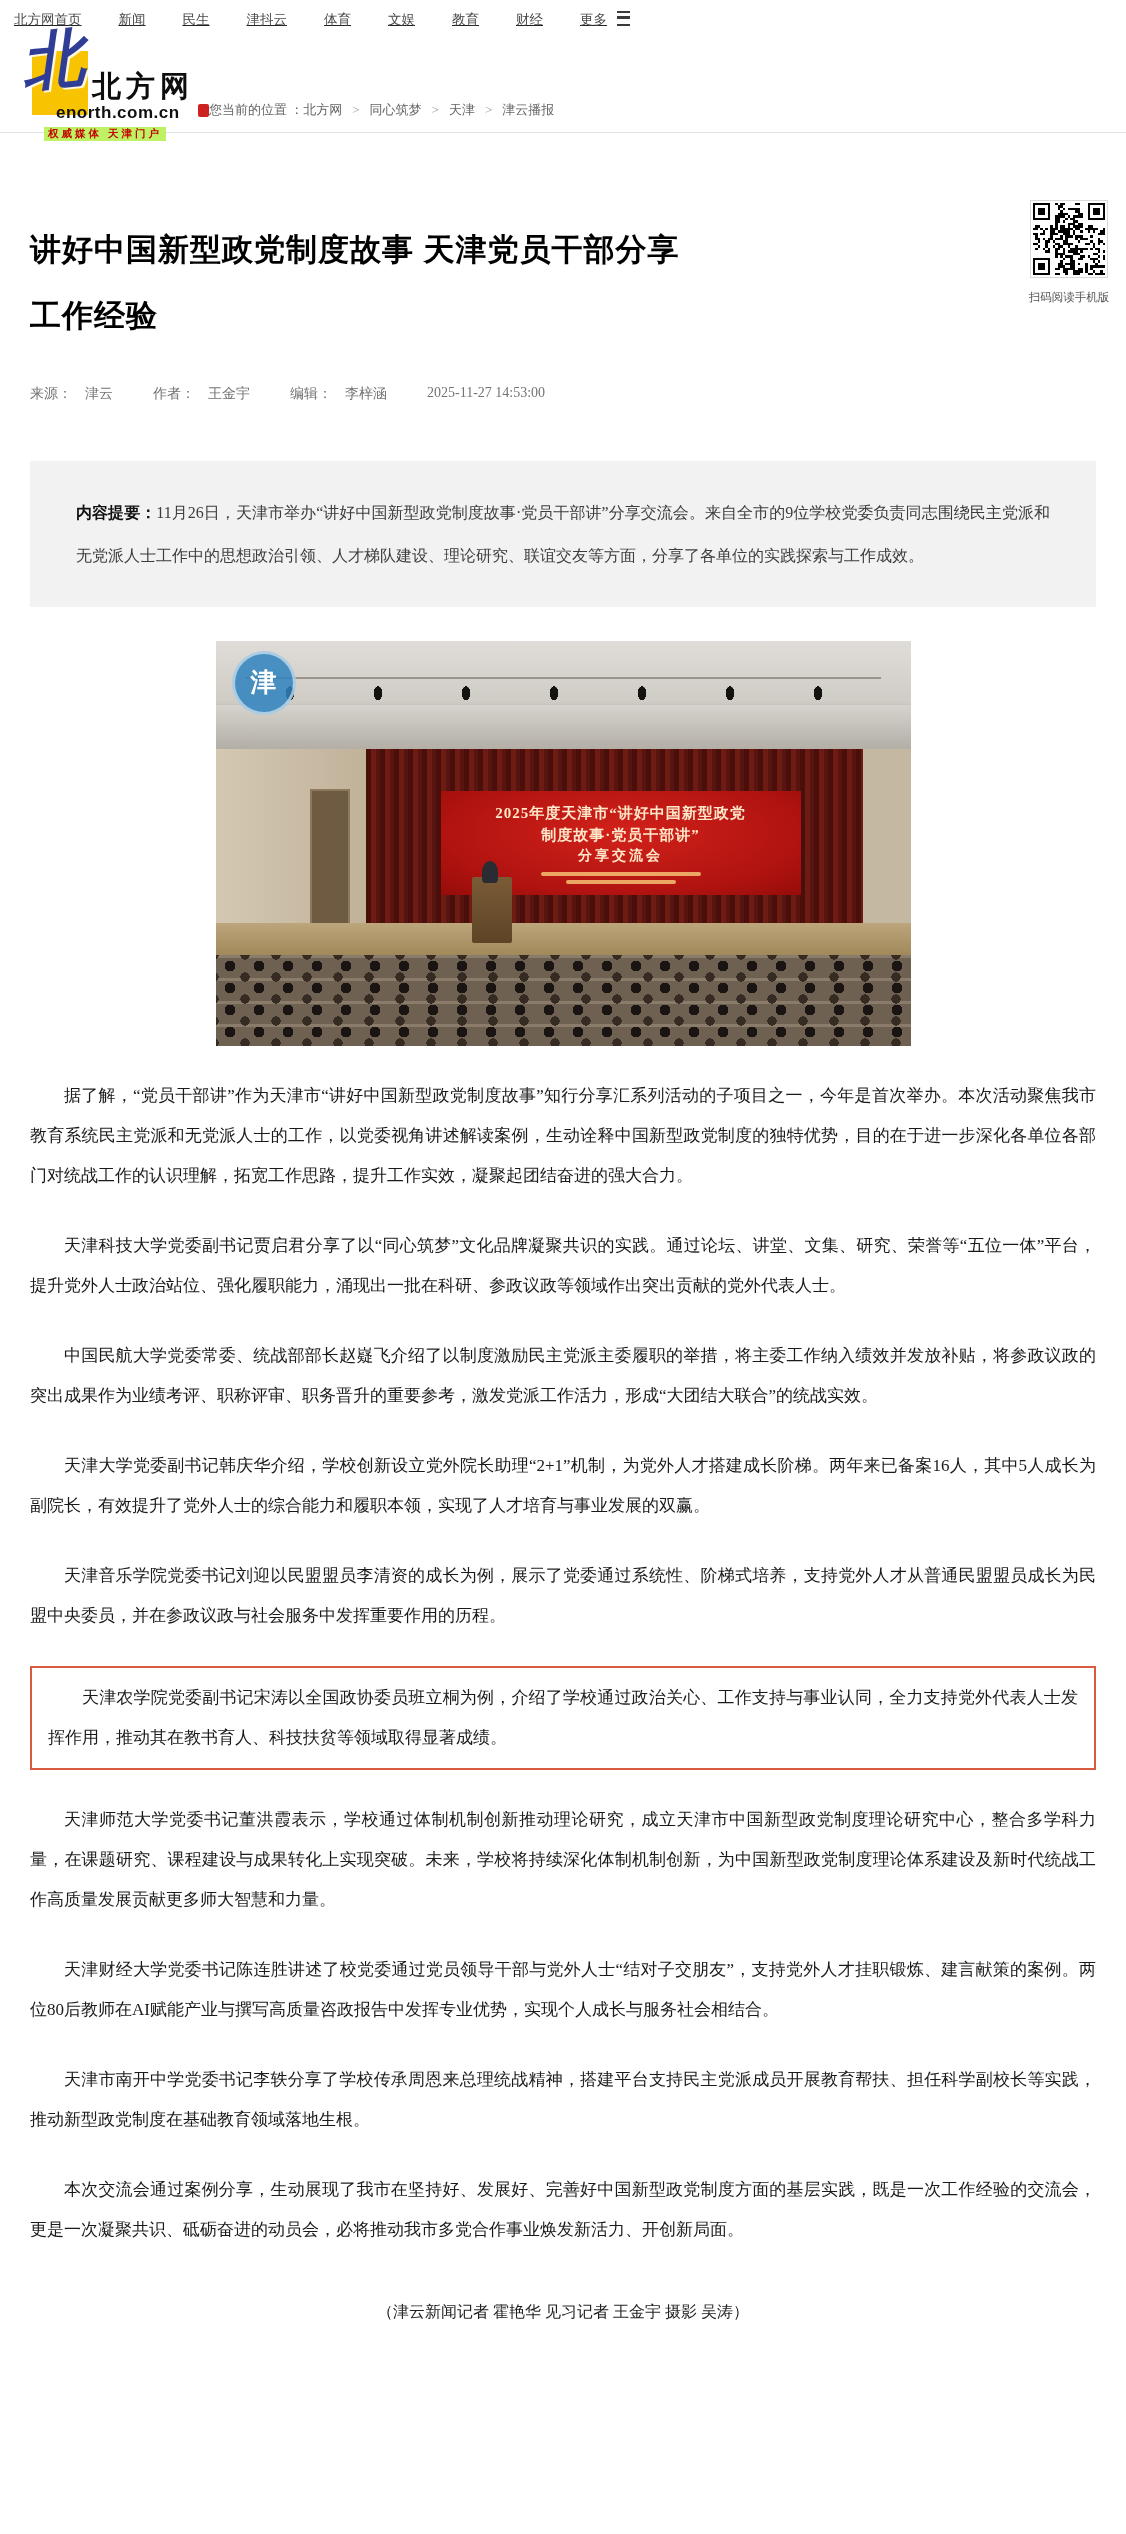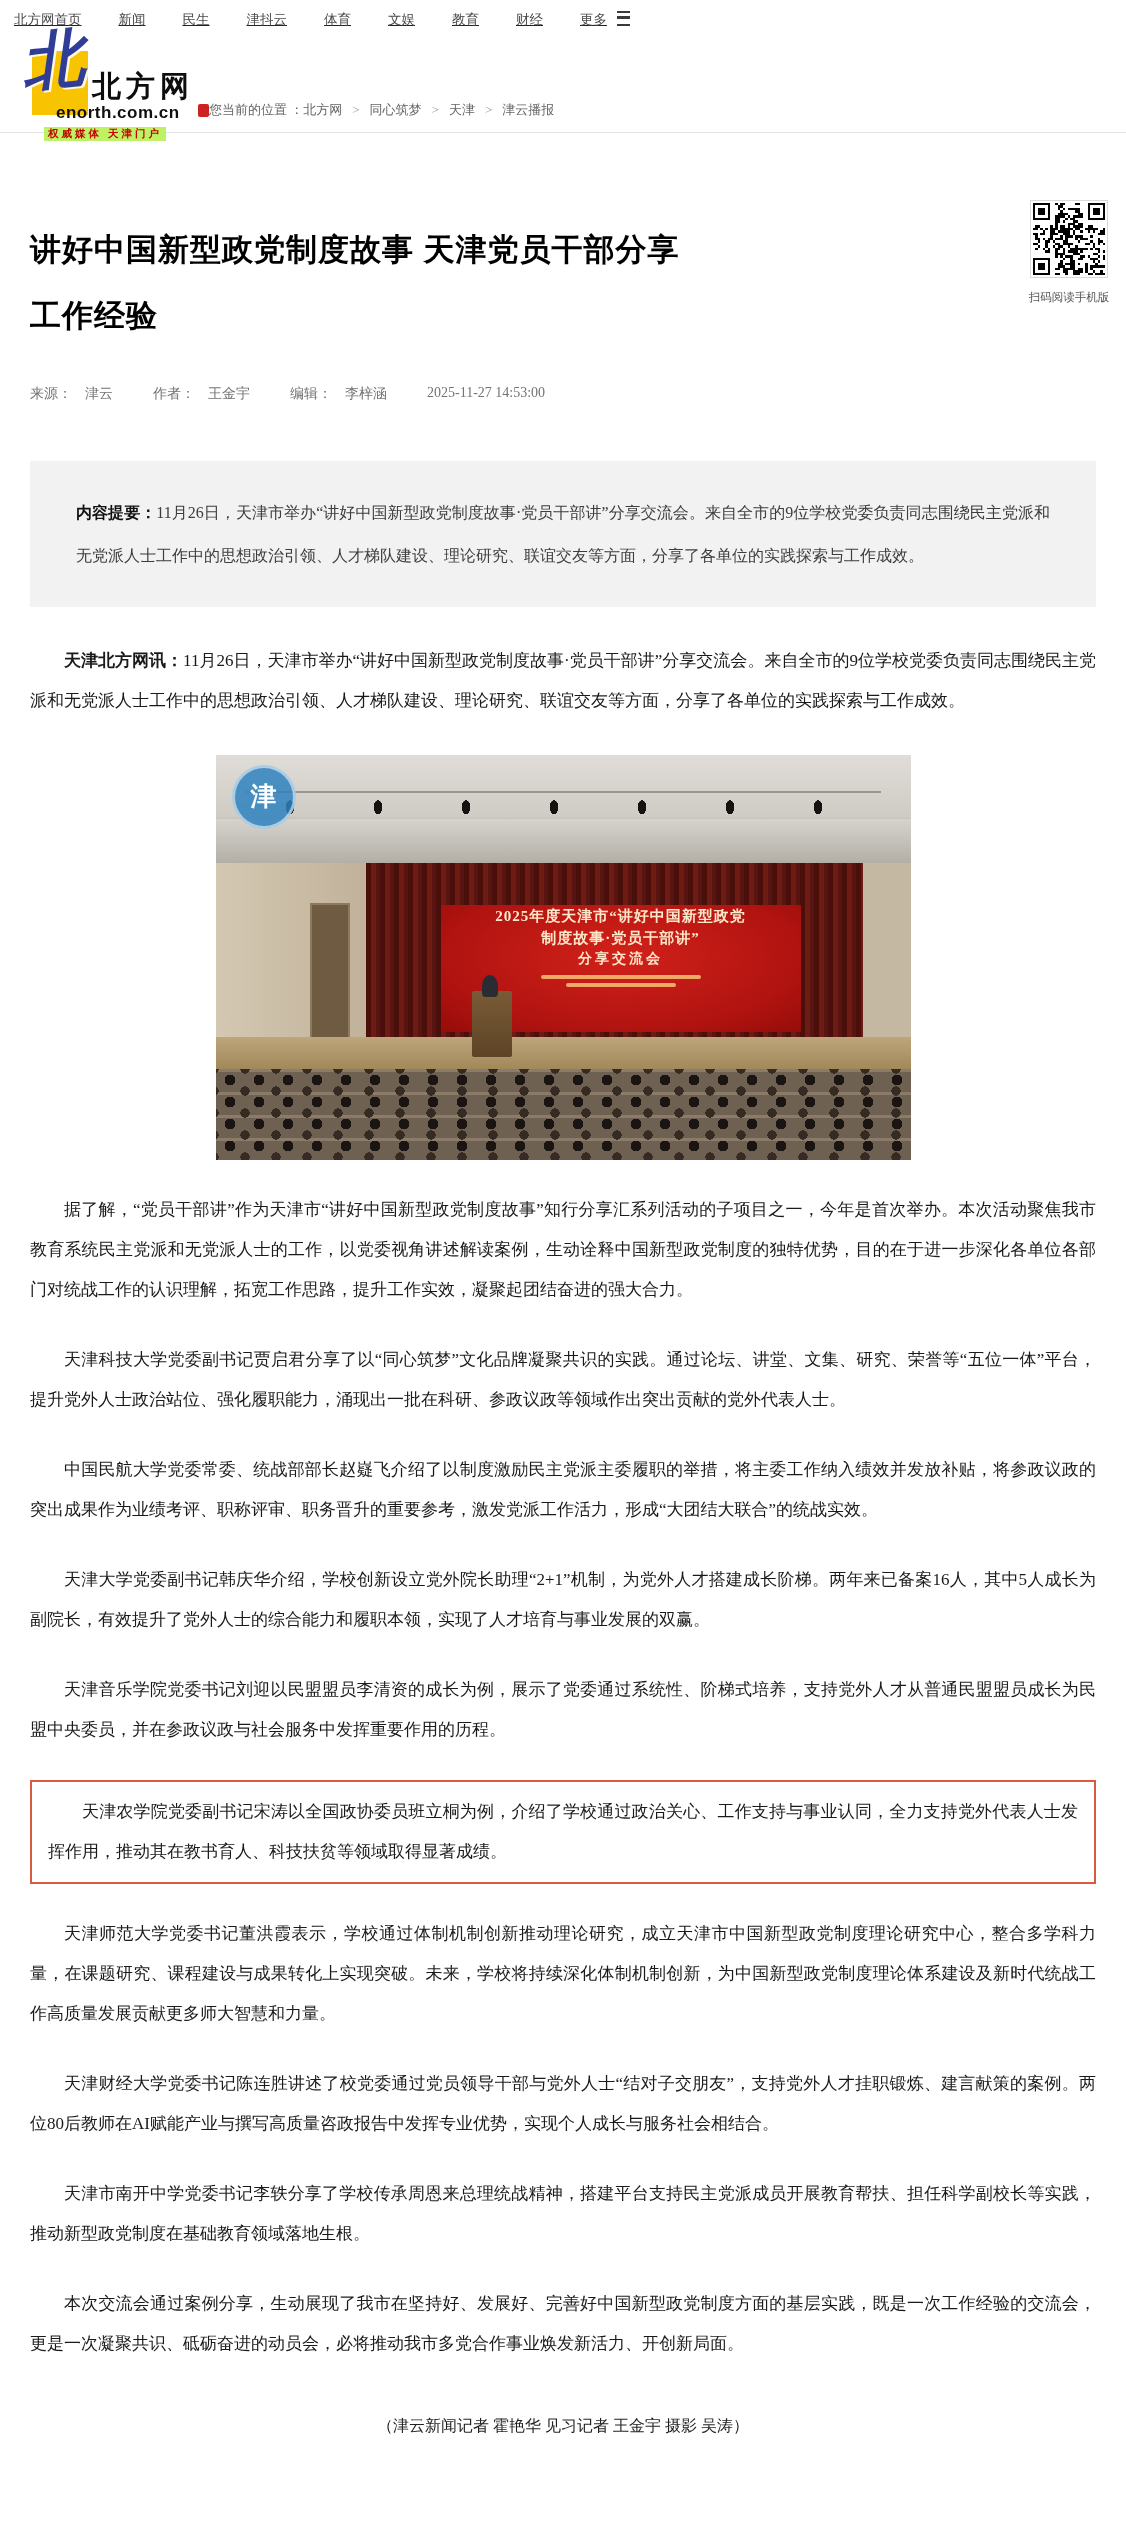--- a/index.html
+++ b/index.html
@@ -50,21 +50,21 @@
 
   
   .photo{width:695px;height:405px;margin:34px auto 0;position:relative;overflow:hidden;background:#c9bca6;}
   .ph-ceiling{position:absolute;top:0;left:0;right:0;height:108px;background:linear-gradient(#e0ddd8,#c2beb7);}
   .ph-lights{position:absolute;top:36px;left:30px;right:30px;height:26px;border-top:2px solid #9a968e;background-image:radial-gradient(ellipse 6px 10px at 50% 55%,#15130f 70%,rgba(0,0,0,0) 72%);background-size:88px 26px;background-repeat:repeat-x;}
   .ph-beam{position:absolute;top:64px;left:0;right:0;height:44px;background:linear-gradient(#d6d3cd,#b3afa7);box-shadow:0 2px 4px rgba(0,0,0,.3);}
   .ph-wall-l{position:absolute;top:108px;left:0;width:150px;height:182px;background:linear-gradient(90deg,#d4c8b2,#c1b29a);}
   .ph-door{position:absolute;top:148px;left:94px;width:36px;height:134px;background:#6e5b42;border:2px solid #8d7a5d;}
   .ph-curtain{position:absolute;top:108px;left:150px;right:48px;height:182px;background:repeating-linear-gradient(90deg,#4a0f0b 0 5px,#6e1b13 5px 10px,#581410 10px 14px);}
   .ph-wall-r{position:absolute;top:108px;right:0;width:48px;height:182px;background:#c5b8a2;}
-  .ph-screen{position:absolute;top:150px;left:225px;width:360px;height:127px;background:radial-gradient(ellipse at 50% 40%,#d2211a 0%,#b01310 70%,#960c09 100%);display:flex;flex-direction:column;align-items:center;justify-content:flex-start;color:#ffe7c9;}
+  .ph-screen{position:absolute;top:150px;left:225px;width:360px;height:104px;background:radial-gradient(ellipse at 50% 40%,#d2211a 0%,#b01310 70%,#960c09 100%);display:flex;flex-direction:column;align-items:center;justify-content:center;color:#ffe7c9;}
   .ph-screen .l1,.ph-screen .l2{font-size:15px;line-height:22px;letter-spacing:1px;font-weight:bold;}
   .ph-screen .l3{font-size:14px;line-height:20px;letter-spacing:3px;font-weight:bold;}
   .ph-sub{height:4px;background:rgba(255,216,130,.75);border-radius:2px;margin-top:6px;}
   .ph-sub.s1{width:160px;}
   .ph-sub.s2{width:110px;margin-top:4px;}
   .ph-stage{position:absolute;top:282px;left:0;right:0;height:34px;background:linear-gradient(#bda57c,#a08758);}
   .ph-podium{position:absolute;top:236px;left:256px;width:40px;height:66px;background:linear-gradient(#7a5b36,#5d4426);border-radius:2px;}
   .ph-speaker{position:absolute;top:220px;left:266px;width:16px;height:22px;background:#2b2b33;border-radius:50% 50% 20% 20%;}
   .ph-crowd{position:absolute;top:314px;left:0;right:0;bottom:0;background:repeating-linear-gradient(180deg,rgba(208,193,168,.28) 0 3px,rgba(0,0,0,0) 3px 23px),#6f6152;}
   .ph-crowd::before{content:'';position:absolute;inset:0;background-image:radial-gradient(circle 5.5px at 14px 11px,#1a1512 94%,rgba(0,0,0,0) 95%);background-size:29px 22px;}
@@ -436,21 +436,20 @@
       <span>2025-11-27 14:53:00</span>
     </span>
   </div>
 
   <div class="summary">
     <b>内容提要：</b><span>11月26日，天津市举办“讲好中国新型政党制度故事·党员干部讲”分享交流会。来自全市的9位学校党委负责同志围绕民主党派和无党派人士工作中的思想政治引领、人才梯队建设、理论研究、联谊交友等方面，分享了各单位的实践探索与工作成效。</span>
   </div>
 
   <div class="body">
 
-    <p class="para intro"><b>天津北方网讯：</b><span>11月26日，天津市举办“讲好中国新型政党制度故事·党员干部讲”分享交流会。来自全市的9位学校党委负责同志围绕民主党派和无党派人士工作中的思想政治引领、人才梯队建设、理论研究、联谊交友等方面，分享了各单位的实践探索与工作成效。</span></p>
 
     <div class="photo">
       <div class="ph-ceiling"></div>
       <div class="ph-lights"></div>
       <div class="ph-beam"></div>
       <div class="ph-wall-l"></div>
       <div class="ph-door"></div>
       <div class="ph-curtain"></div>
       <div class="ph-wall-r"></div>
       <div class="ph-screen">

